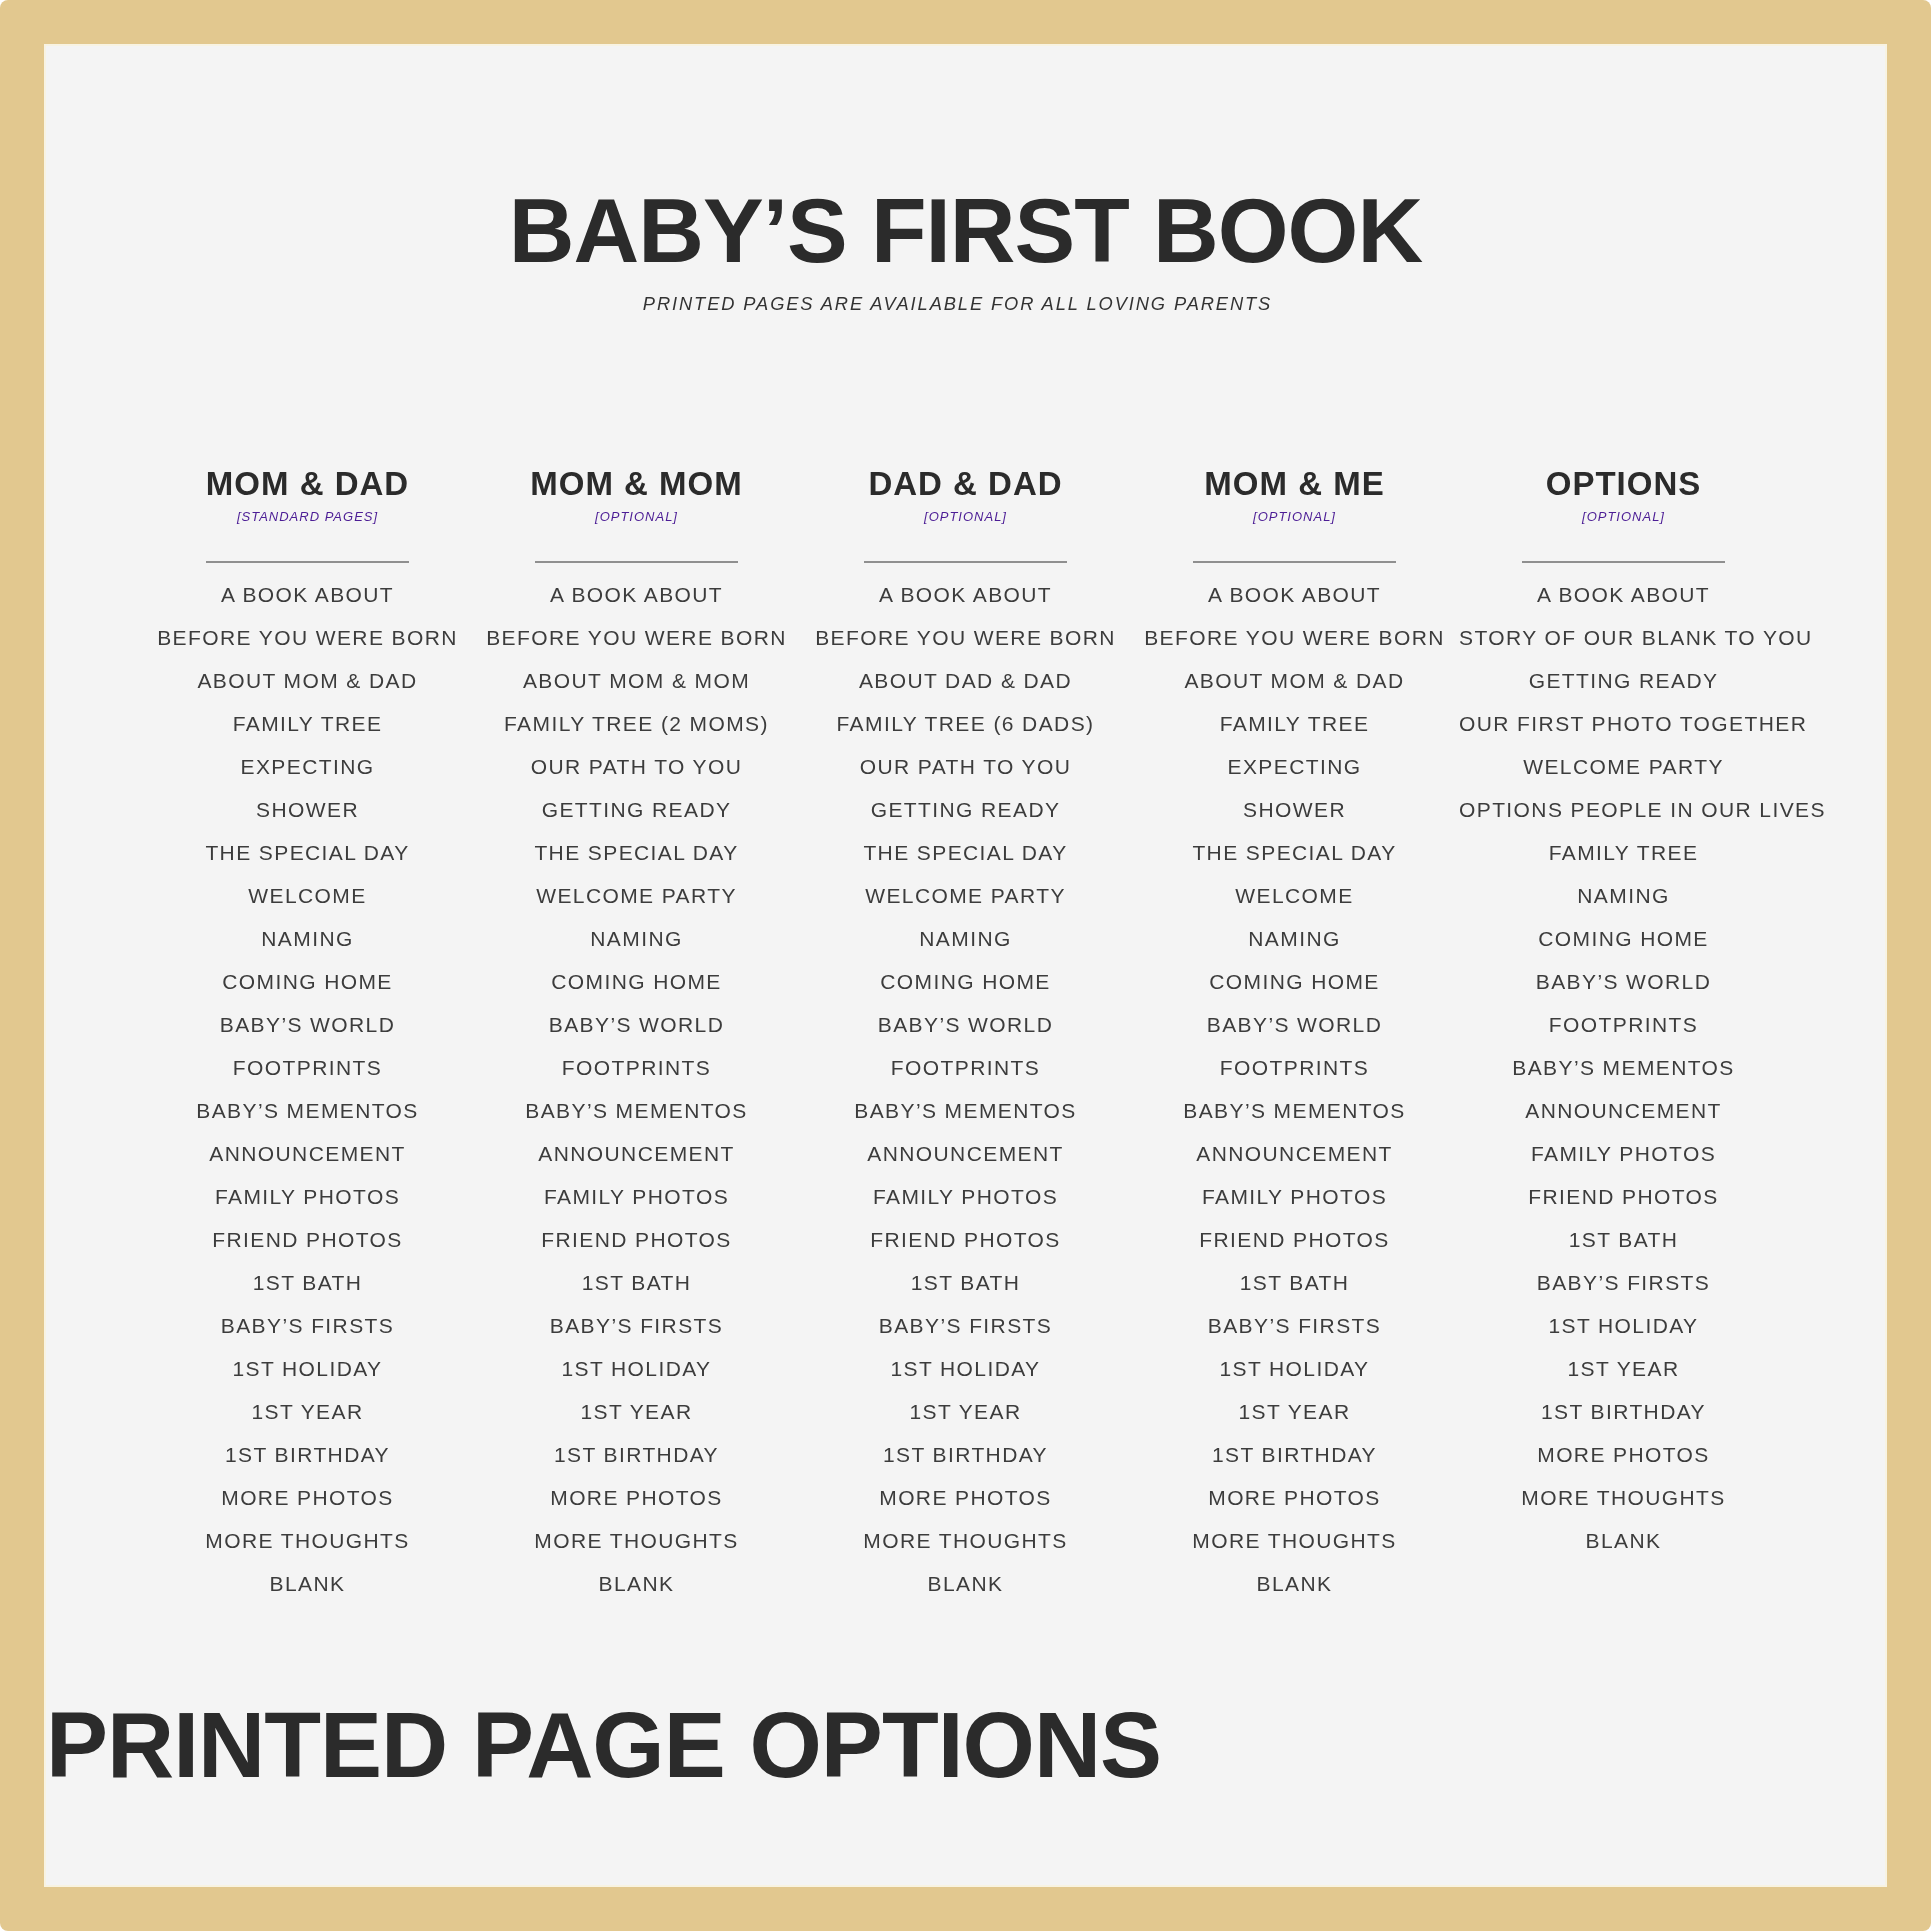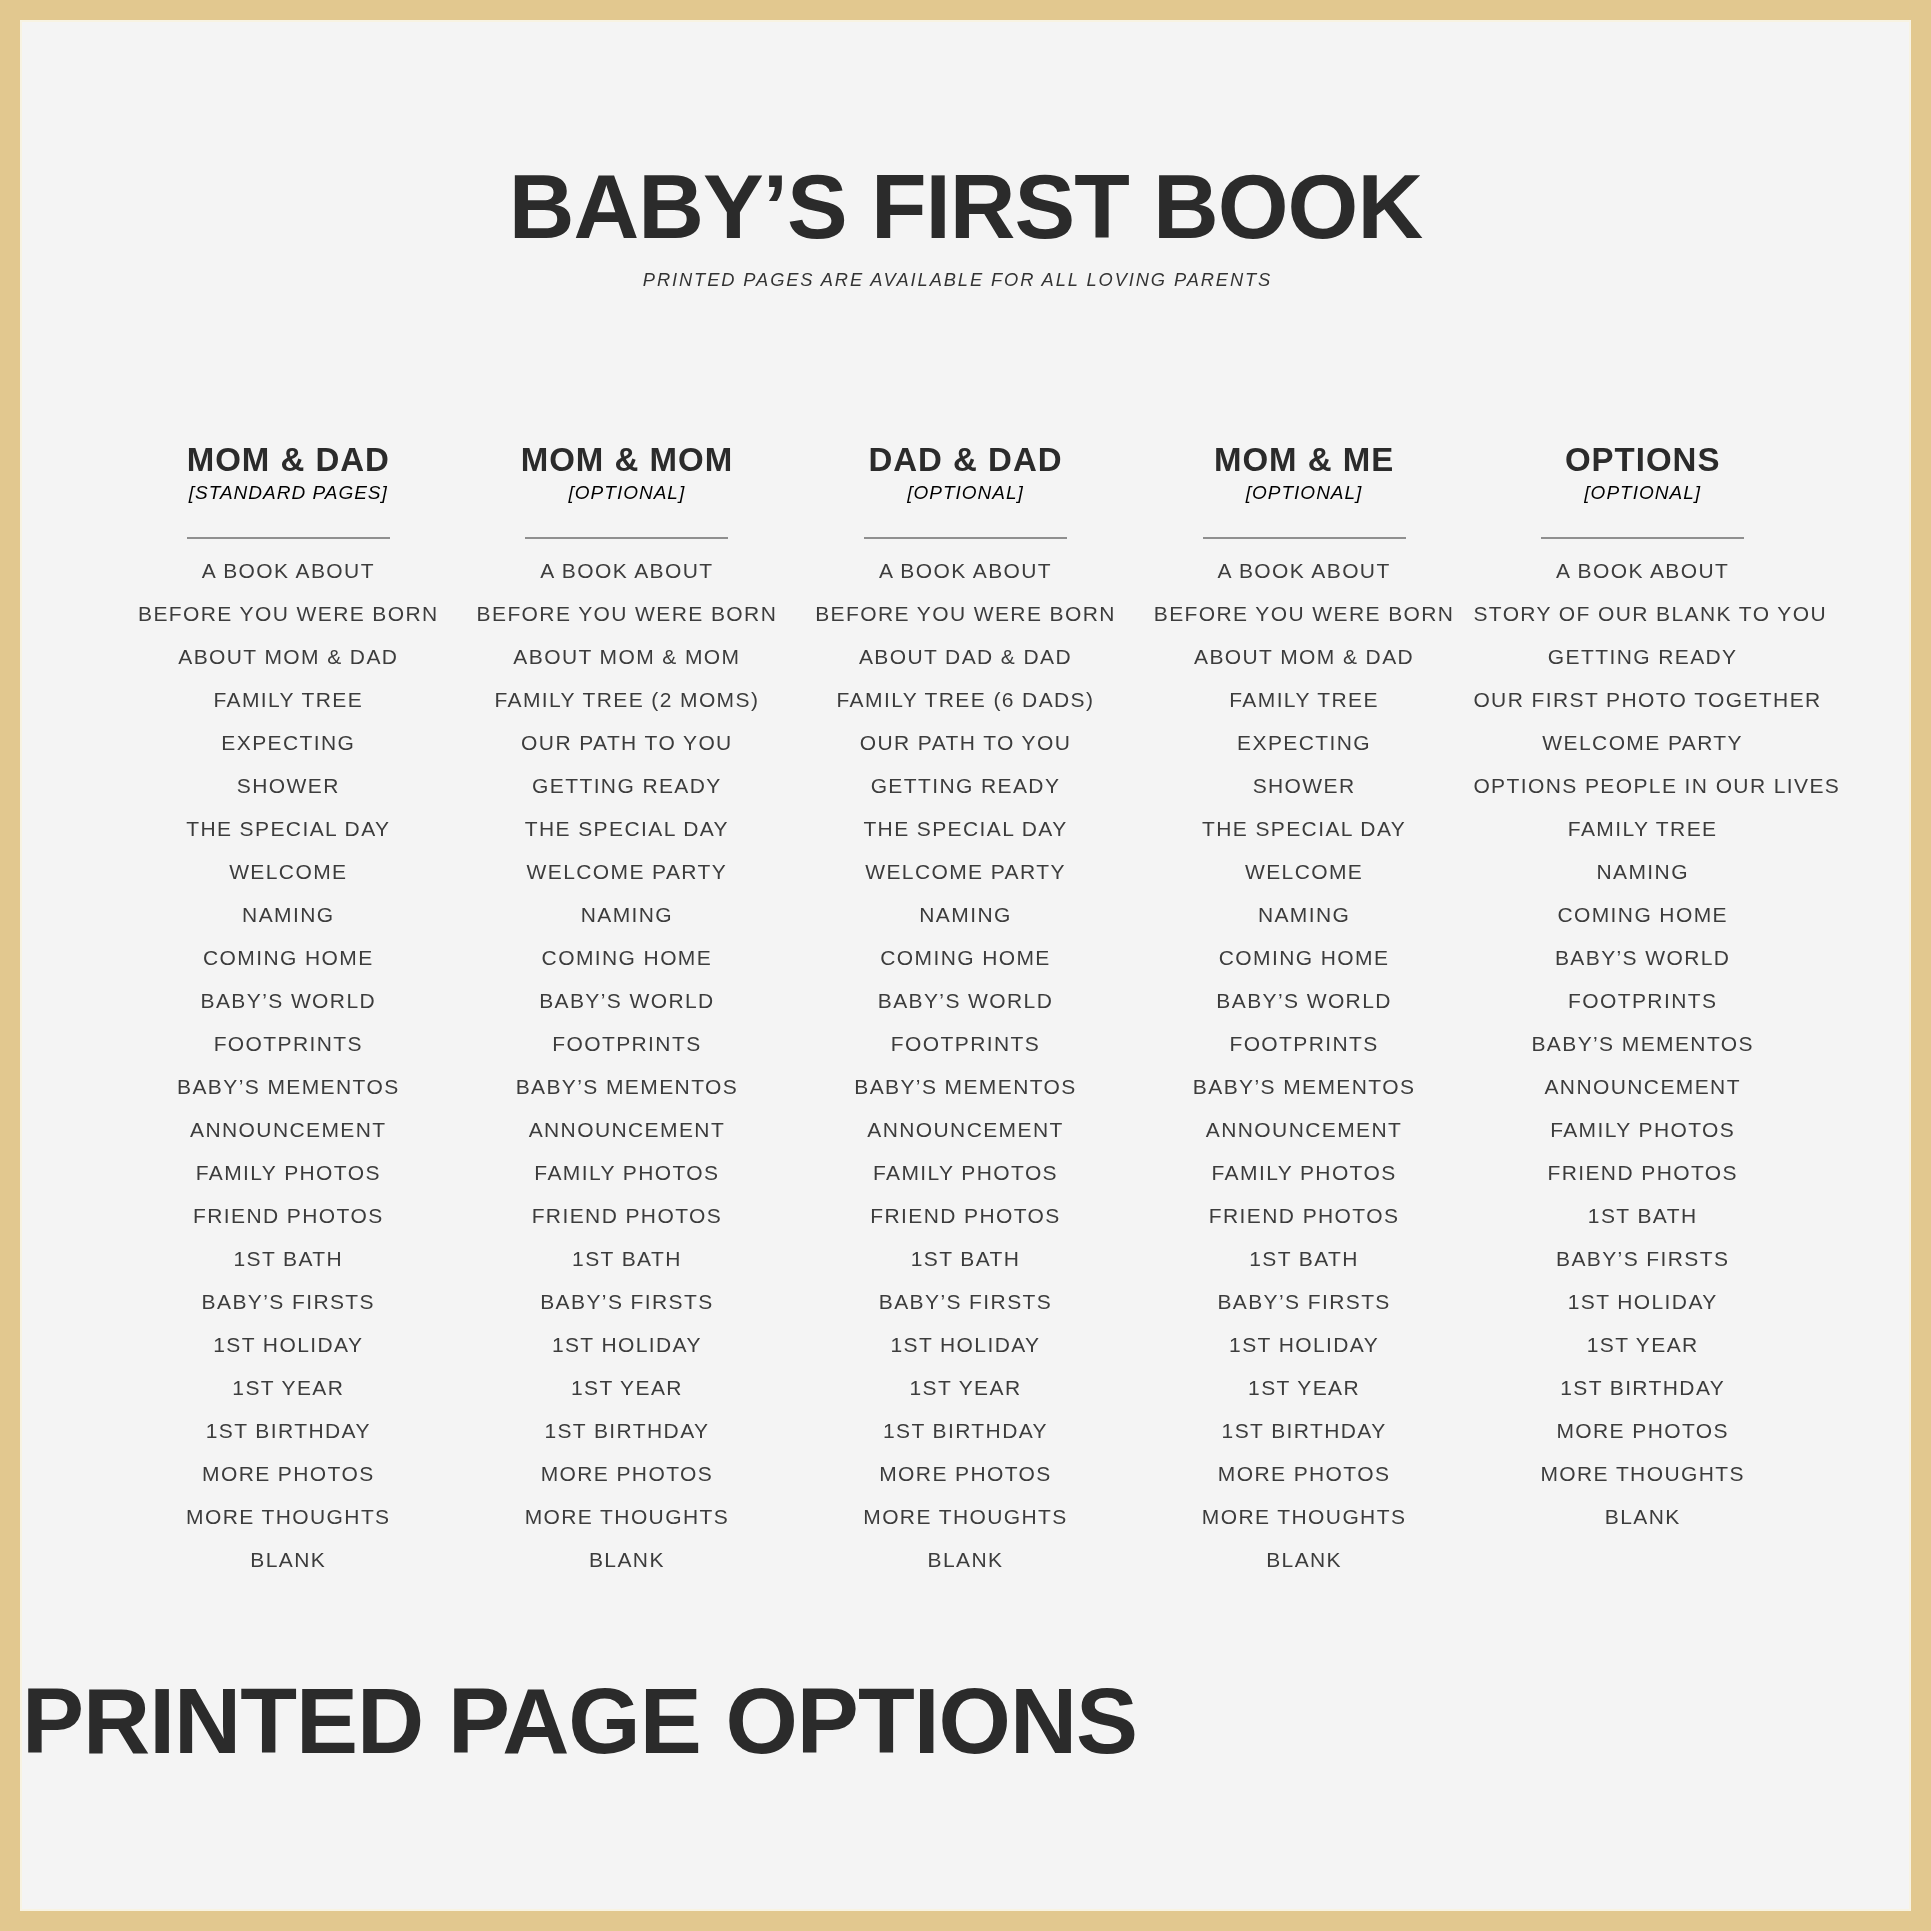--- a/index.html
+++ b/index.html
@@ -12,21 +12,22 @@
   }
   *{margin:0;padding:0;box-sizing:border-box;}
   html,body{width:1931px;height:1931px;}
   body{
     font-family:"Liberation Sans",sans-serif;
     background:#fff;
   }
   .frame{
     width:1931px;height:1931px;
     background:var(--frame);
-    padding:20px;
+    padding:44px;
+    border-radius:8px;
   }
   .page{
     position:relative;
     width:100%;height:100%;
     background:var(--page-bg);
     border:2.9px solid var(--frame-inner-line);
     overflow:hidden;
   }
   .main-title{
     position:absolute;
@@ -64,25 +65,25 @@
   }
   .column-title{
     font-size:33px;
     line-height:42px;
     font-weight:700;
     letter-spacing:1px;
     color:var(--heading-text);
     white-space:nowrap;
   }
   .column-tag{
-    font-size:19px;
+    font-size:13px;
     line-height:23px;
     font-style:italic;
     letter-spacing:1px;
-    color:#000000;
+    color:#4c1d95;
     white-space:nowrap;
   }
   .column-divider{
     width:203px;
     height:1.9px;
     background:var(--divider);
     margin:33px auto 9.7px auto;
   }
   .page-list-item{
     font-size:21px;

